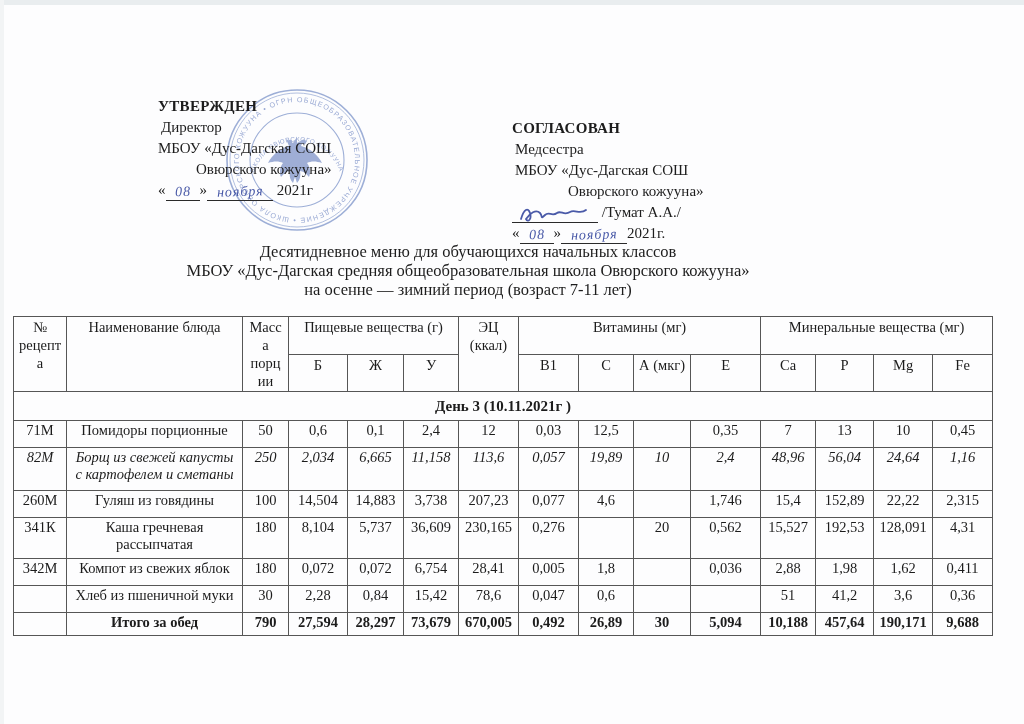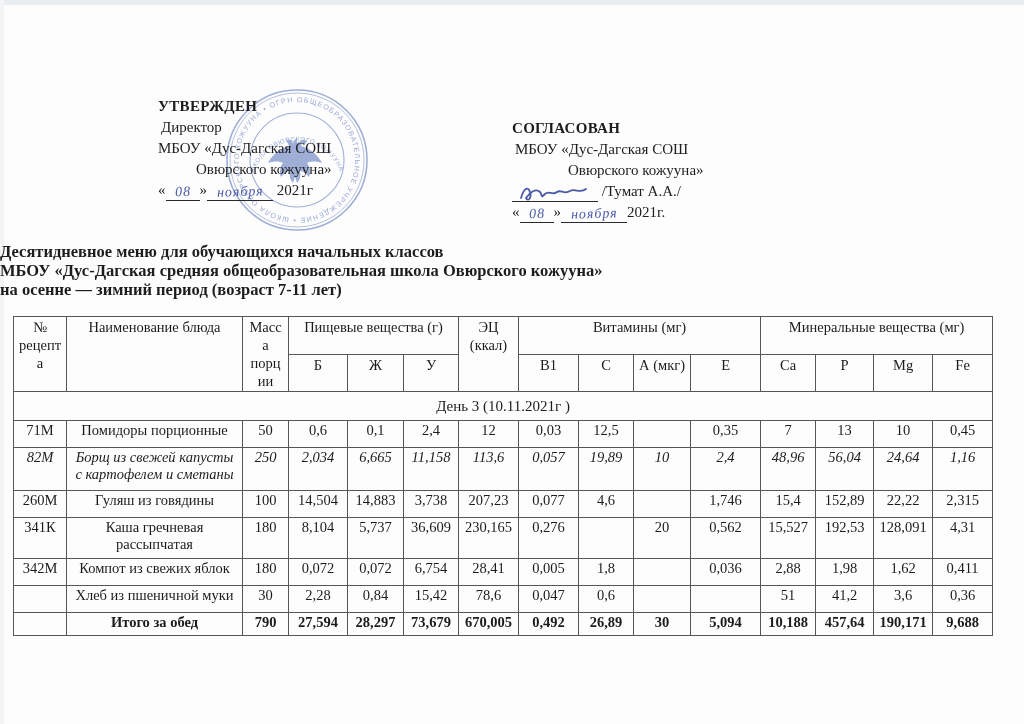--- a/index.html
+++ b/index.html
@@ -18,30 +18,30 @@
   .w26{width:34px;} .w64{width:66px;} .w70{width:64px;} .w86{width:86px;}
   .hand{font-style:italic;color:#4a5aa8;font-size:14px;letter-spacing:1px;transform:rotate(-2deg);display:inline-block;}
   .sigline{white-space:nowrap;}
   .sig-svg{vertical-align:bottom;}
 
   
   .stamp{position:absolute;left:222px;top:85px;width:150px;height:150px;opacity:.78;pointer-events:none;}
   .stamp text{font-family:"Liberation Sans","DejaVu Sans",sans-serif;fill:#7d92c8;}
 
   
-  .doc-title{position:absolute;left:0;top:242px;width:936px;font-weight:bold;font-size:16.5px;line-height:19px;}
+  .doc-title{position:absolute;left:0;top:242px;width:936px;text-align:center;font-weight:normal;font-size:16.5px;line-height:19px;}
 
   
   .menu-table{position:absolute;left:13px;top:316px;width:979px;border-collapse:collapse;table-layout:fixed;font-size:14.5px;color:#1c1c1c;}
   .menu-table td,.menu-table th{border:1px solid #565656;padding:1px 4px;text-align:center;vertical-align:top;font-weight:normal;overflow:hidden;}
   .menu-table th{line-height:18px;}
   .hdr-wrap{overflow-wrap:anywhere;}
   .cell-dish{text-align:left;padding-left:6px;margin-left:15px;}
   .group-h{vertical-align:middle;}
-  .day-row td{font-weight:normal;font-size:15px;height:26px;vertical-align:middle;}
+  .day-row td{font-weight:bold;font-size:15px;height:26px;vertical-align:middle;}
   .total-row td{font-weight:bold;}
   tr.h26 td{height:24px;} tr.h42 td{height:40px;font-style:italic;} tr.h40 td{height:38px;} tr.h22 td{height:20px;}
   thead tr.g td, thead tr.g th{height:26px;}
 </style>
 </head>
 <body>
 
 <div class="page">
   <div class="scan-strip"></div>
   <div class="scan-left"></div>
@@ -73,20 +73,21 @@
     <div>МБОУ «Дус-Дагская СОШ</div>
     <div class="ind-org">Овюрского кожууна»</div>
     <div>
       <span>«</span><span class="blank w26"><span class="hand">08</span></span><span>»</span><span class="blank w64"><span class="hand">ноября</span></span>
       <span>2021г</span>
     </div>
   </div>
 
   <div class="approval" style="left:512px;top:103px;margin-top:15px;">
     <div class="status">СОГЛАСОВАН</div>
+    <div class="ind1">Медсестра</div>
     <div class="ind1">МБОУ «Дус-Дагская  СОШ</div>
     <div class="ind-org-r">Овюрского  кожууна»</div>
     <div class="sigline">
       <span class="blank w86"><svg class="sig-svg" width="74" height="22" viewBox="0 0 74 22">
             <path d="M3 16 C6 6 10 4 12 10 C14 16 10 20 8 16 C12 10 18 6 22 10 C25 13 22 17 27 12 C31 8 34 14 39 10 C43 7 46 13 52 9 C57 6 62 12 68 7" fill="none" stroke="#4a5aa8" stroke-width="1.8" stroke-linecap="round"></path>
           </svg></span>
       <span>/Тумат А.А./</span>
     </div>
     <div>
       <span>«</span><span class="blank w26"><span class="hand">08</span></span><span>»</span><span class="blank w64"><span class="hand">ноября</span></span><span>2021г.</span>

